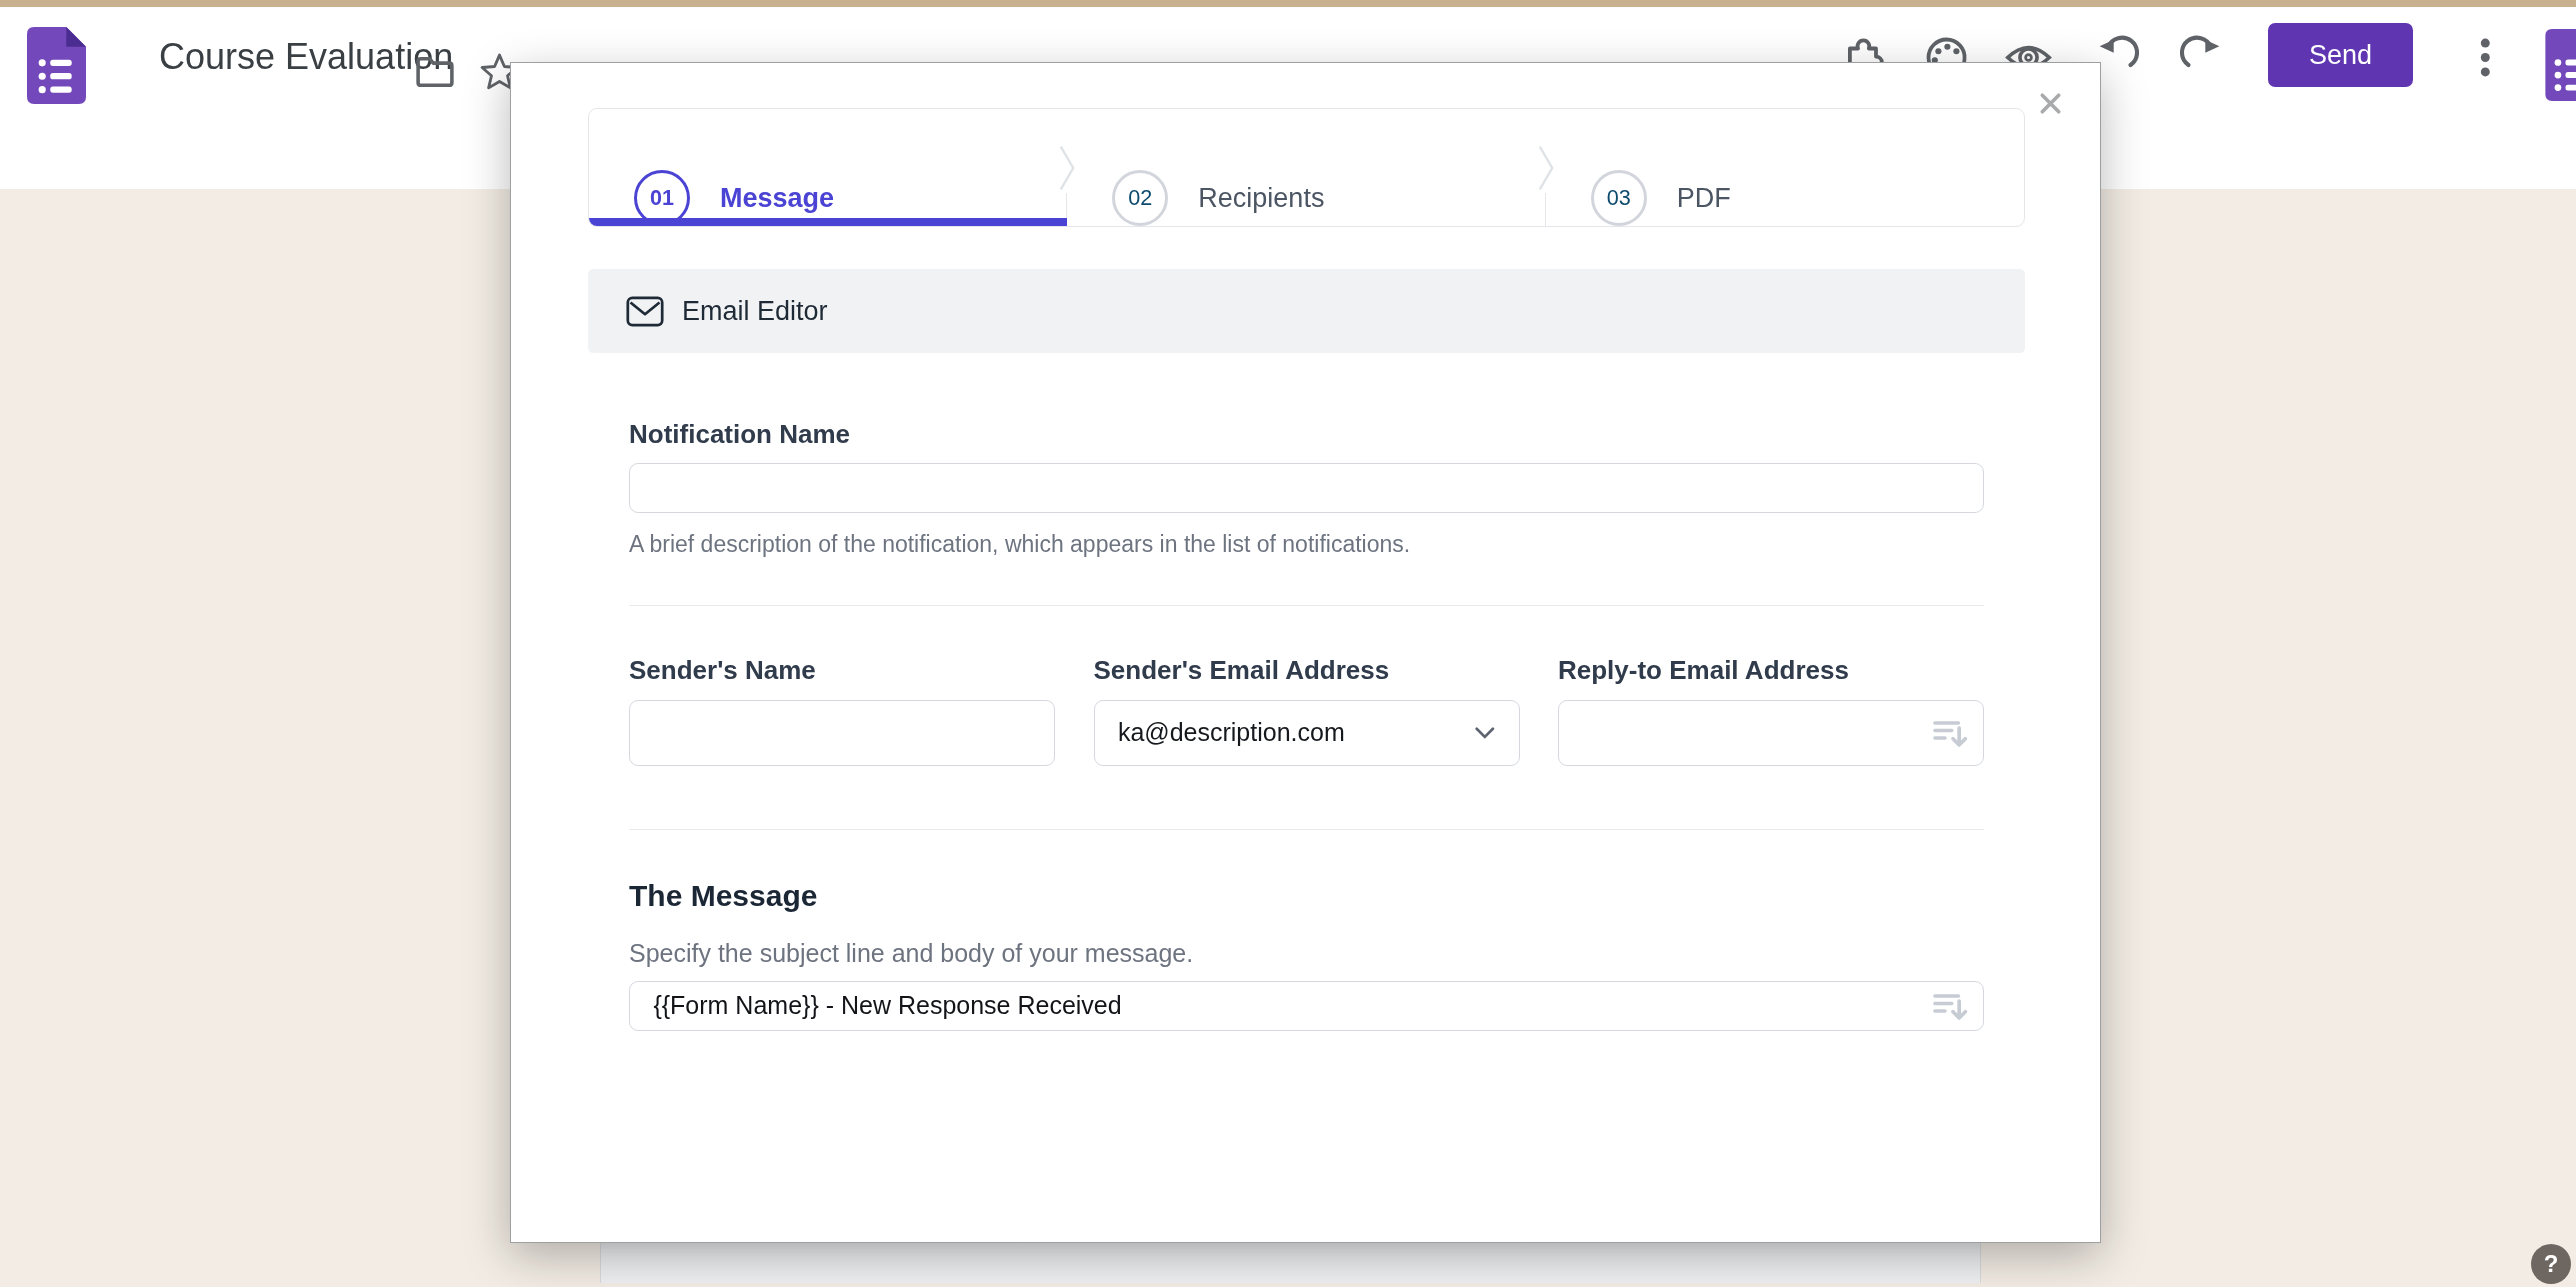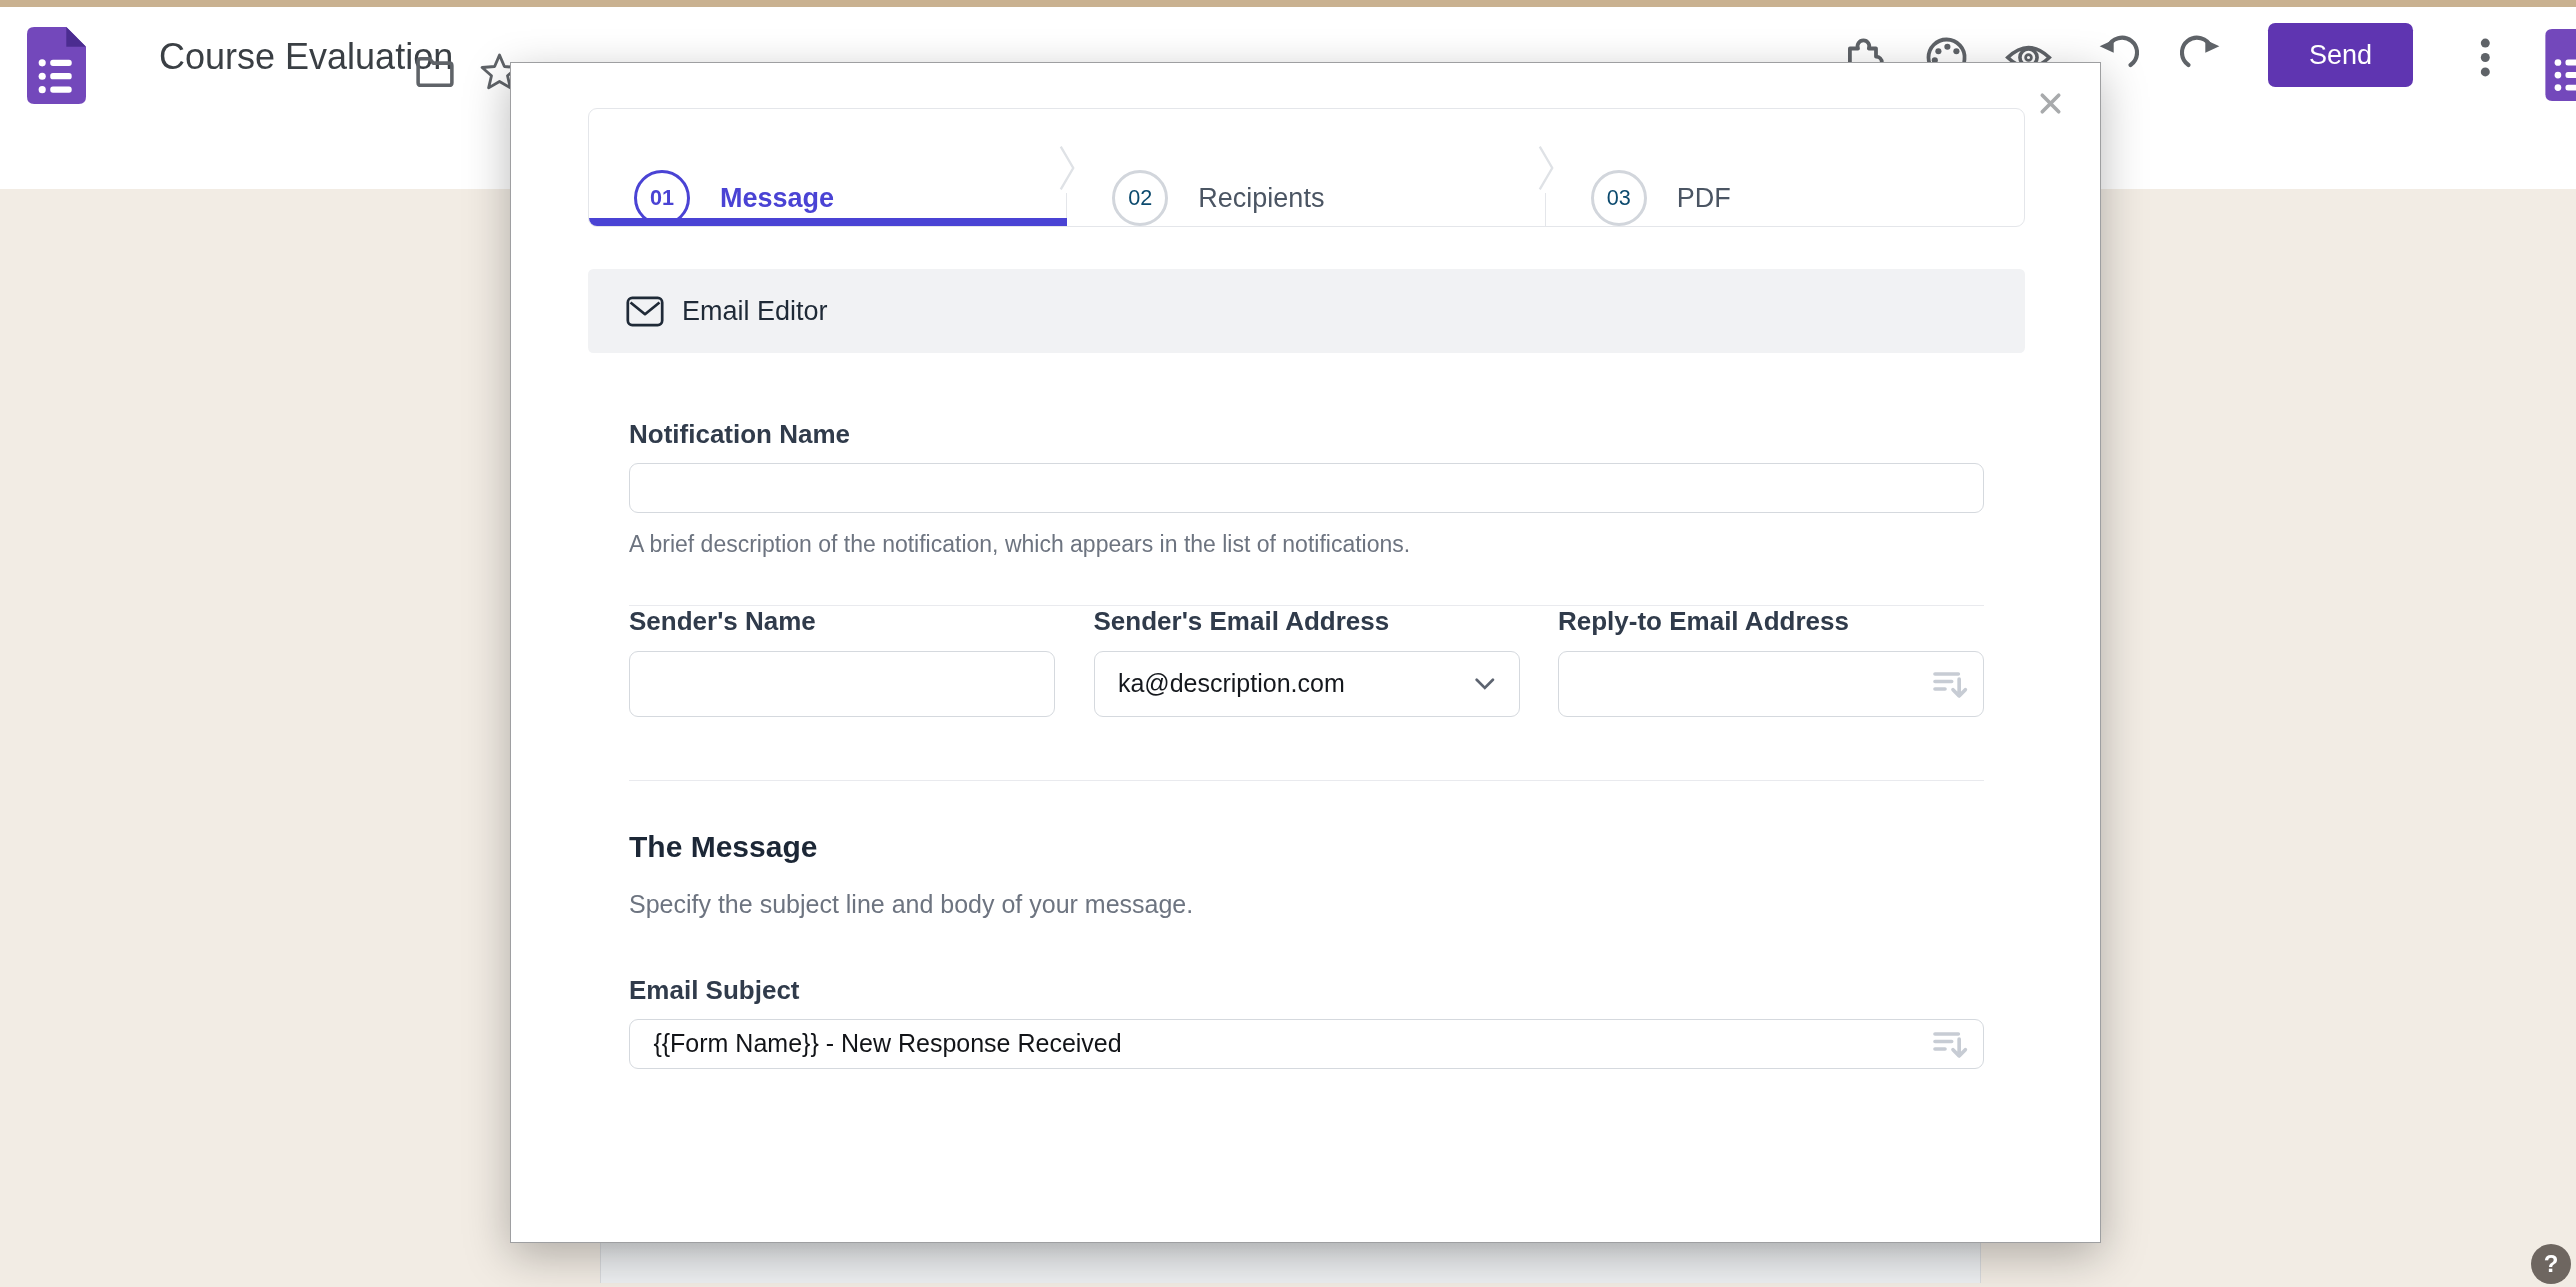--- a/index.html
+++ b/index.html
@@ -70,21 +70,21 @@
   .fld-label { font-size:26px; font-weight:600; color:#303b4b; }
   .mt-top { margin-top:66px; }
   .text-input {
     display:block; width:100%; height:50px; margin-top:12.6px;
     border:1.3px solid #d5d9de; border-radius:9px; background:#fff;
     font-family:inherit; font-size:25px; color:#121418; padding:0 23.4px; outline:none;
   }
   .helper { margin-top:18px; font-size:23px; color:#6d7480; }
   .divider { border:none; border-top:0.9px solid #e9eaee; margin-top:47px; }
   .divider.d2 { margin-top:63px; }
-  .row3 { display:flex; justify-content:space-between; }
+  .row3 { margin-top:49px; display:flex; justify-content:space-between; }
   .col { width:426px; }
   .col .text-input { height:66px; margin-top:14.4px; }
   .select-box {
     margin-top:14.4px; height:66px; border:1.3px solid #d5d9de; border-radius:9px; background:#fff;
     display:flex; align-items:center; justify-content:space-between; padding:0 23.4px; cursor:pointer;
   }
   .select-value { font-size:25px; color:#15181d; font-weight:500; }
   .input-wrap { position:relative; }
   .input-wrap .text-input { padding-right:72px; }
   .merge-ic { position:absolute; right:14.4px; top:50%; transform:translateY(-50%); pointer-events:auto; cursor:pointer; }
@@ -279,21 +279,20 @@
             </span>
           </div>
         </div>
       </div>
 
       <hr class="divider d2">
 
       <div class="msg-title">The Message</div>
       <div class="msg-sub">Specify the subject line and body of your message.</div>
 
-      <div class="fld-label subj-label">Email Subject</div>
       <div class="input-wrap">
         <input class="text-input" type="text" value="{{Form Name}} - New Response Received" style="">
         <span class="merge-ic">
           <svg width="40" height="40" viewBox="0 0 24 24">
             <path d="M3 6 H17 M3 10.5 H13 M3 15 H9" stroke="#c7ccd4" stroke-width="2.2" stroke-linecap="round"></path>
             <path d="M17.5 9 V19 M13.8 15.4 L17.5 19.2 L21.2 15.4" fill="none" stroke="#c7ccd4" stroke-width="2.2" stroke-linecap="round" stroke-linejoin="round"></path>
           </svg>
         </span>
       </div>
 

